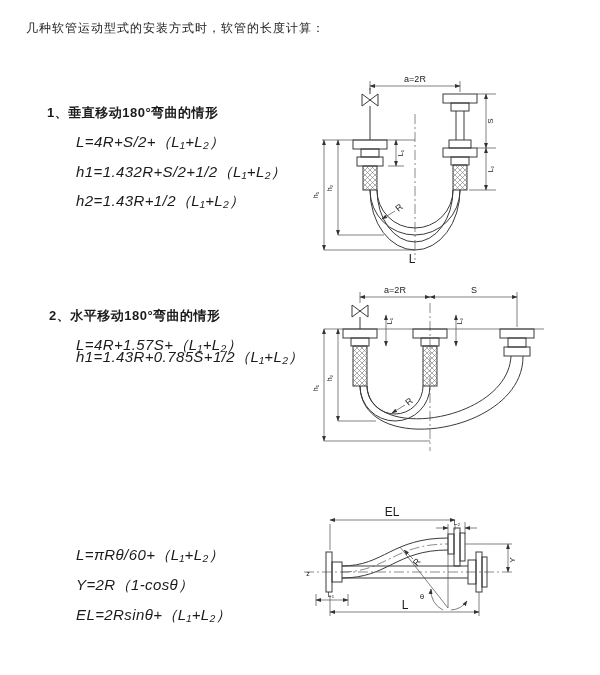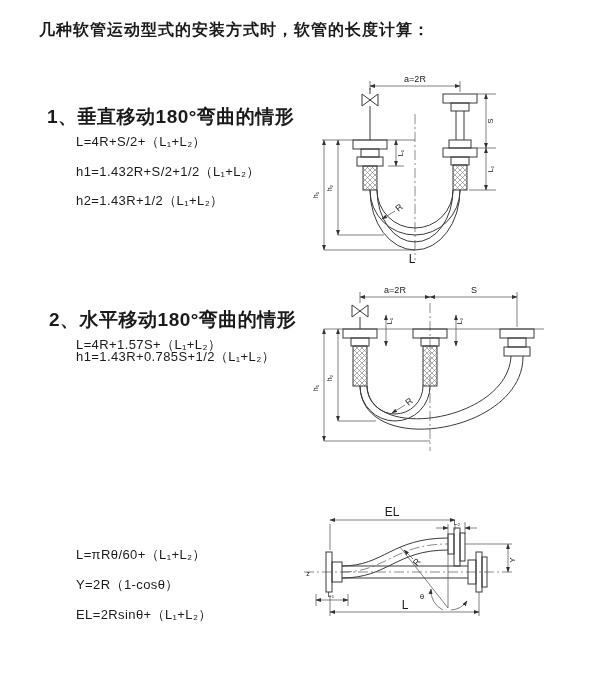--- a/index.html
+++ b/index.html
@@ -1,20 +1,20 @@
 <!DOCTYPE html>
 <html><head>
 <meta charset="utf-8">
 <style>
   html,body{margin:0;padding:0;background:#fff;}
   .page{position:relative;width:600px;height:675px;background:#ffffff;overflow:hidden;
         font-family:"Liberation Sans","DejaVu Sans",sans-serif;color:#1b1b1b;}
-  .title{position:absolute;left:39px;top:20px;font-size:16px;font-weight:700;letter-spacing:1px;}
-  .sec-heading{position:absolute;font-size:19px;font-weight:700;letter-spacing:0.5px;}
-  .formula{position:absolute;font-size:13px;font-weight:500;letter-spacing:0.4px;white-space:nowrap;}
+  .title{position:absolute;left:26px;top:20px;font-size:12px;font-weight:400;letter-spacing:1px;}
+  .sec-heading{position:absolute;font-size:13px;font-weight:700;letter-spacing:0.5px;}
+  .formula{position:absolute;font-size:15px;font-weight:500;letter-spacing:0.4px;white-space:nowrap;font-style:italic;}
   svg.dia{position:absolute;overflow:visible;}
   svg.dia .draw{stroke:#3a3a3a;fill:none;stroke-width:1;}
   svg.dia .thin{stroke:#4a4a4a;fill:none;stroke-width:0.7;}
   svg.dia .cl{stroke:#5a5a5a;stroke-width:0.7;stroke-dasharray:10 3 2 3;fill:none;}
   svg.dia text{fill:#1b1b1b;stroke:none;font-family:"Liberation Sans","DejaVu Sans",sans-serif;}
   .lab8{font-size:8px;} .lab7{font-size:7px;} .lab9{font-size:9px;} .lab11{font-size:12px;}
 </style>
 </head>
 <body>
 

